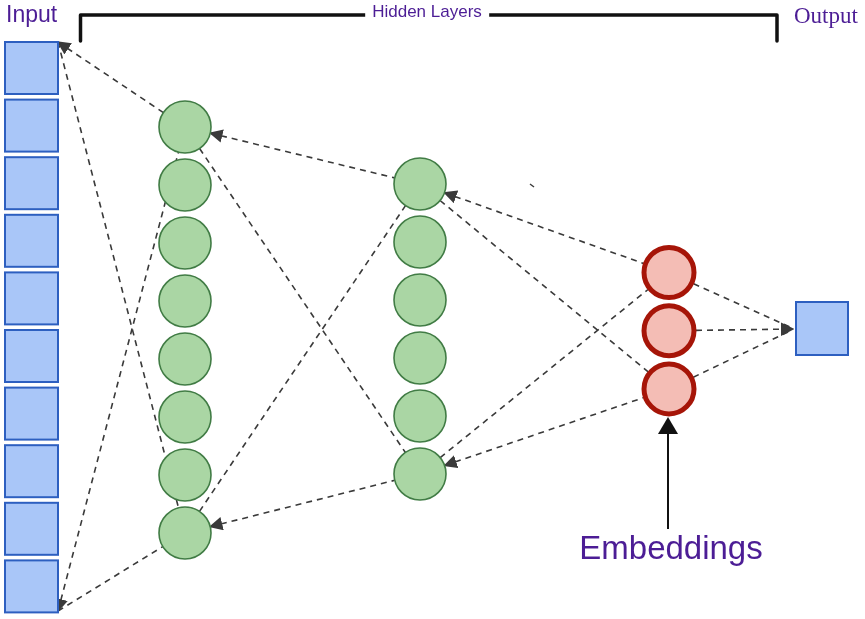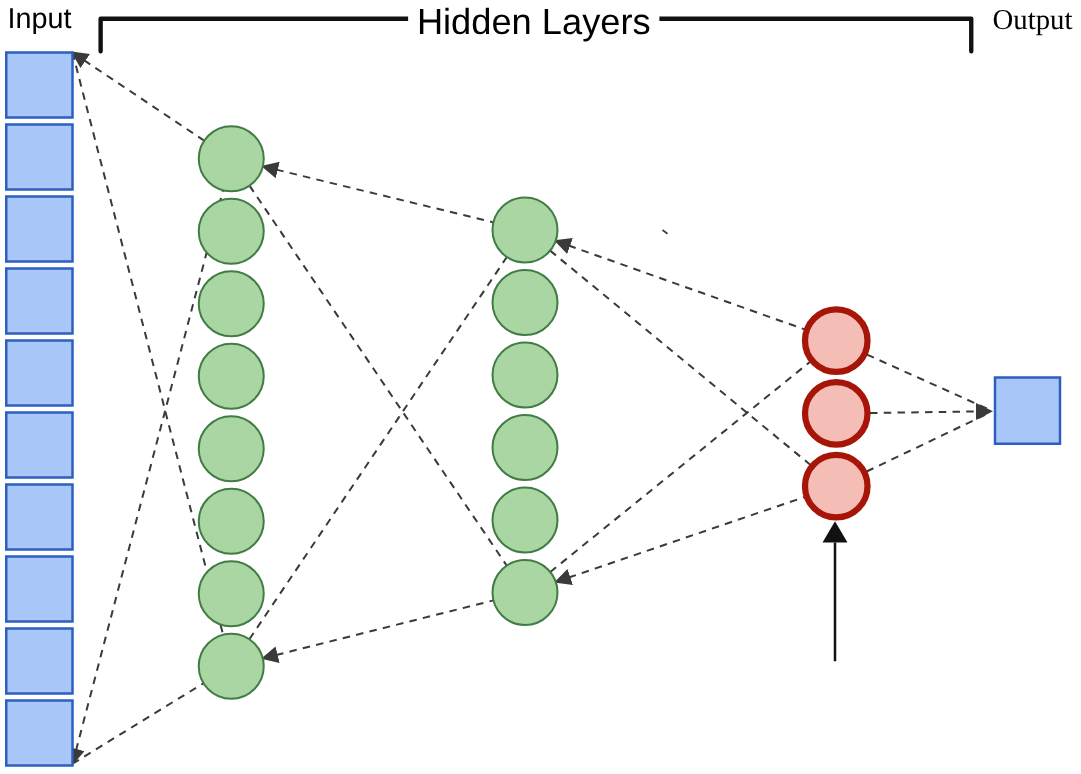--- a/index.html
+++ b/index.html
@@ -6,21 +6,21 @@
   #canvas{
     position:relative;
     width:865px;height:619px;
     background:#fff;
     font-family:"Liberation Sans",sans-serif;
     overflow:hidden;
   }
   #diagram-svg{position:absolute;left:0;top:0;}
   .lbl{
     position:absolute;
-    color:#000000;
+    color:#4c1d95;
     white-space:nowrap;
     line-height:1.15;
   }
   .lbl.center{transform:translateX(-50%);}
   .lbl.onbracket{background:#ffffff;padding:0 7px;}
 </style>
 </head>
 <body>
 
 <div id="canvas">
@@ -76,15 +76,16 @@
       <circle cx="669" cy="272.5" r="25" fill="#f4bdb5" stroke="#a61508" stroke-width="5"></circle>
       <circle cx="669" cy="330.7" r="25" fill="#f4bdb5" stroke="#a61508" stroke-width="5"></circle>
       <circle cx="669" cy="388.9" r="25" fill="#f4bdb5" stroke="#a61508" stroke-width="5"></circle>
       <rect x="796" y="302" width="52" height="53" fill="#a9c6f8" stroke="#2d5fc0" stroke-width="2"></rect>
       <path d="M80.5,41 L80.5,15 L777,15 L777,41" fill="none" stroke="#111111" stroke-width="3.5" stroke-linecap="round" stroke-linejoin="round"></path>
       <line x1="668" y1="529" x2="668" y2="434" stroke="#111111" stroke-width="2"></line>
       <polygon points="668,417 658,434 678,434" fill="#111111"></polygon>
     </svg>
 
   <div class="lbl" style="left: 6px; top: 1px; font-size: 23px;">Input</div>
-  <div class="lbl center onbracket" style="left: 427px; top: 2px; font-size: 29px;">Hidden Layers</div>
+  <div class="lbl center onbracket" style="left: 427px; top: 2px; font-size: 17px;">Hidden Layers</div>
   <div class="lbl" style="left: 794px; top: 3px; font-size: 23px; font-family: Liberation Serif, serif;">Output</div>
+  <div class="lbl center" style="left: 671px; top: 529px; font-size: 33px;">Embeddings</div>
 </div>
 
 </body></html>

